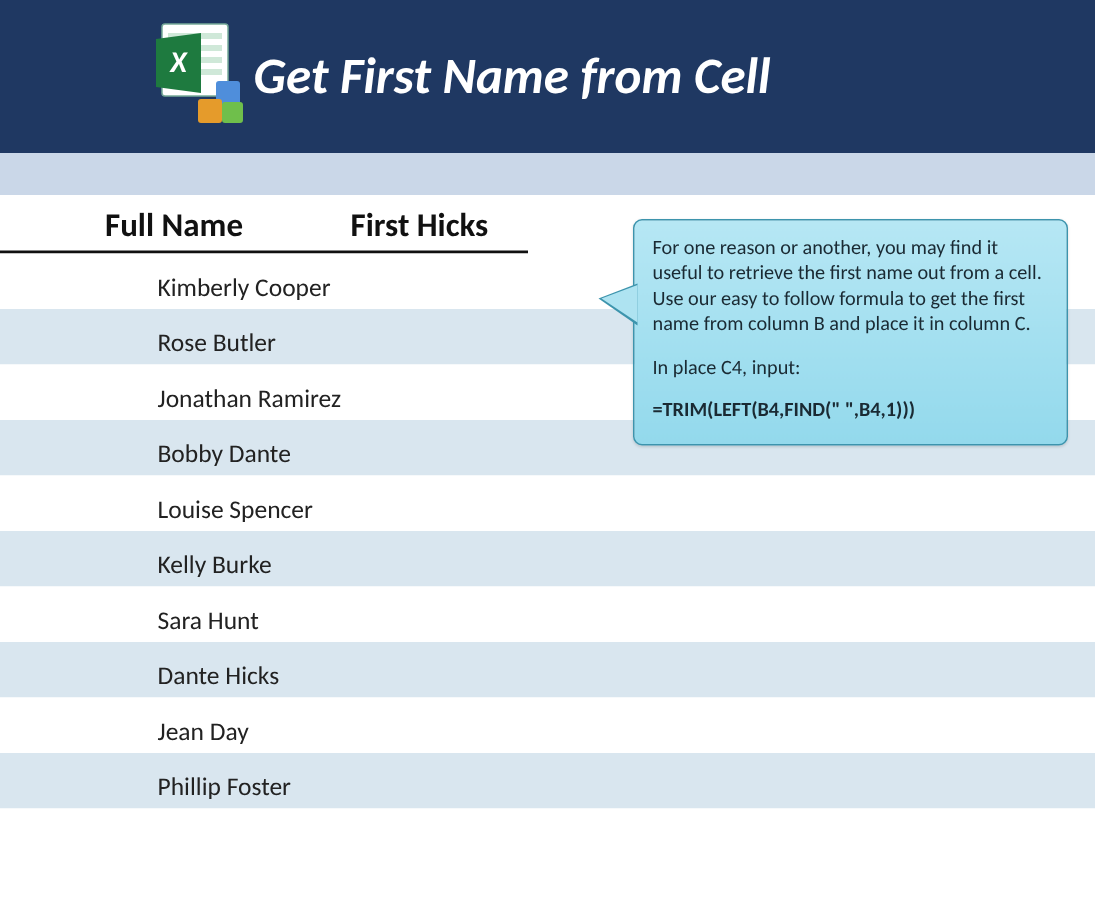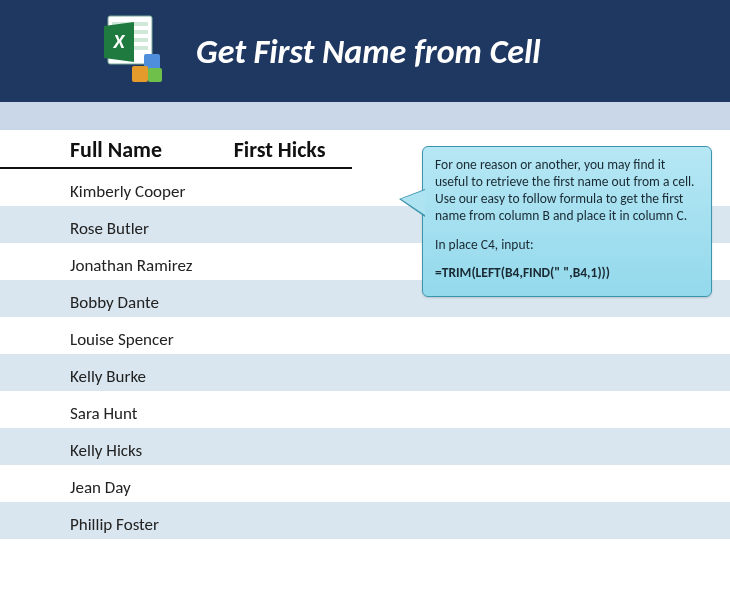--- a/index.html
+++ b/index.html
@@ -15,21 +15,21 @@
     display: flex;
     align-items: center;
     padding-left: 100px;
     position: relative;
   }
   .header-title {
     color: #fff;
     font-size: 34px;
     font-weight: bold;
     font-style: italic;
-    margin-left: 96px;
+    margin-left: 69px;
   }
   .icon-box {
     position: absolute;
     left: 100px;
     top: 10px;
     width: 80px;
     height: 80px;
   }
   .sub-header {
     height: 28px;
@@ -64,21 +64,21 @@
     padding: 0 0 4px 70px;
     font-size: 17px;
     color: #222;
   }
   .row:nth-child(even) {
     background: #d9e6ef;
   }
   .row:nth-child(odd) {
     background: #fff;
   }
-  .cell-full { width: 190px; }
+  .cell-full { width: 190px; margin-left: 35px; }
   .cell-first { width: 140px; }
 
   .callout {
     position: absolute;
     top: 16px;
     left: 422px;
     width: 290px;
     background: linear-gradient(#b6e7f4, #93d9ec);
     border: 1px solid #3d94ad;
     border-radius: 6px;
@@ -164,21 +164,21 @@
         </div>
         <div class="row">
           <div class="cell-full">Kelly Burke</div>
           <div class="cell-first"></div>
         </div>
         <div class="row">
           <div class="cell-full">Sara Hunt</div>
           <div class="cell-first"></div>
         </div>
         <div class="row">
-          <div class="cell-full">Kelly Hicks</div>
+          <div class="cell-full">Dante Hicks</div>
           <div class="cell-first"></div>
         </div>
         <div class="row">
           <div class="cell-full">Jean Day</div>
           <div class="cell-first"></div>
         </div>
         <div class="row">
           <div class="cell-full">Phillip Foster</div>
           <div class="cell-first"></div>
         </div>

